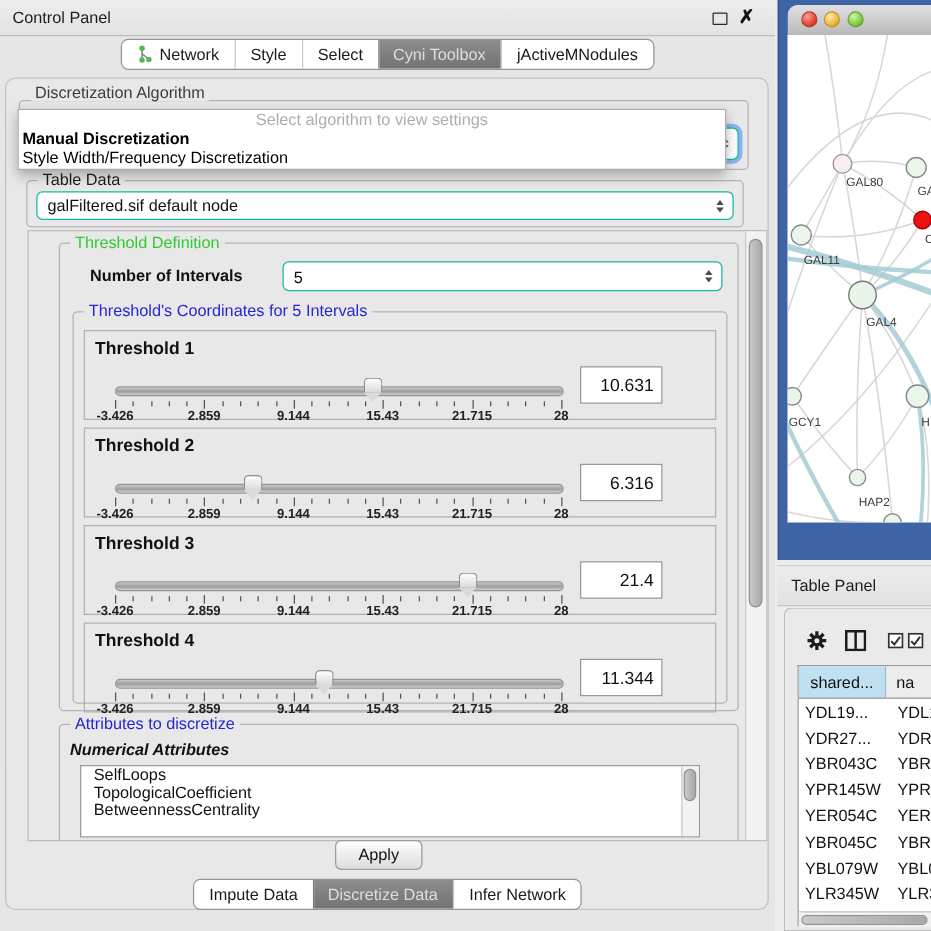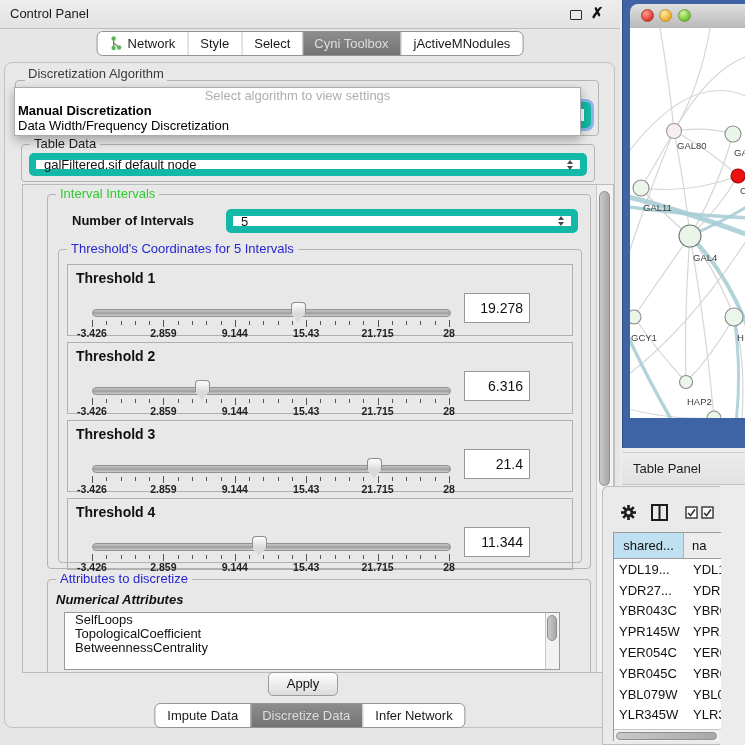--- a/index.html
+++ b/index.html
@@ -16,21 +16,21 @@
   .seg.sel{background:linear-gradient(#8d8d8d,#737373);color:#dedede;border-left-color:#7b7b7b;padding-left:11px;}
   #top-tabbar{left:50%;top:31px;transform:translateX(-50%);}
   #bottom-tabbar{left:50%;top:703px;transform:translateX(-50%);}
   #outer-panel{position:absolute;left:4px;top:62px;width:609px;height:664px;background:#e8e8e8;border:1px solid #c2c2c2;border-radius:8px;}
   .group{position:absolute;border:1px solid #b3b3b3;border-radius:4px;}
   .group-label{position:absolute;top:-9px;left:8px;background:#e8e8e8;padding:0 4px;font-size:13px;color:#1c1c1c;white-space:nowrap;}
   .green{color:#2fcc2f;}  .blue{color:#2626d2;}
   
   #algo-group{left:10px;top:17px;width:582px;height:54px;}
   #algo-label{position:absolute;left:20px;top:3px;font-size:13px;color:#3c3c3c;background:#e8e8e8;padding:0 3px;z-index:1;}
-  .combo{position:absolute;background:#fff;border:7px solid #14b8a6;border-radius:5px;font-size:13px;color:#111;display:flex;align-items:center;padding:0 8px;box-sizing:border-box;}
+  .combo{position:absolute;background:#fff;border:1px solid #14b8a6;border-radius:5px;font-size:13px;color:#111;display:flex;align-items:center;padding:0 8px;box-sizing:border-box;}
   #algo-combo{left:20px;top:39px;width:566px;height:26px;box-shadow:0 0 0 3px rgba(100,160,235,.7);z-index:1;}
   .spin{position:absolute;right:7px;top:50%;transform:translateY(-50%);display:flex;flex-direction:column;gap:2px;}
   .spin i{display:block;width:0;height:0;border-left:3.5px solid transparent;border-right:3.5px solid transparent;}
   .spin .up{border-bottom:4px solid #4a4a4a;}
   .spin .dn{border-top:4px solid #4a4a4a;}
   #popup{position:absolute;left:9px;top:24px;width:565px;height:47px;background:#fff;border:1px solid #ababab;box-shadow:0 4px 10px rgba(0,0,0,.3);z-index:6;}
   #popup-hint{height:15px;line-height:15px;text-align:center;font-size:13px;color:#aeaeae;}
   .popup-opt{height:15px;line-height:15px;font-size:13px;color:#000;padding-left:3px;white-space:nowrap;}
   .popup-opt.first{font-weight:bold;}
   
@@ -68,21 +68,21 @@
   
   #net-window{position:absolute;left:622px;top:0;width:123px;height:448px;background:#3f64a6;box-shadow:inset 1px 0 0 #2c4c85;}
   #net-titlebar{position:absolute;left:8px;top:4px;width:115px;height:24px;border-radius:8px 0 0 0;background:linear-gradient(#e0e0e0,#b9b9b9);border-bottom:1px solid #8e8e8e;}
   .light{position:absolute;top:5px;width:13px;height:13px;border-radius:50%;box-sizing:border-box;}
   #light-red{left:11px;background:radial-gradient(circle at 35% 30%,#ff9f96,#e4473a 60%,#b22015);border:1px solid #b03a2c;}
   #light-yellow{left:29px;background:radial-gradient(circle at 35% 30%,#ffe9a8,#f2b63c 60%,#cc8a12);border:1px solid #c29036;}
   #light-green{left:48px;background:radial-gradient(circle at 35% 30%,#d2f5a8,#7ecc3c 60%,#4d9a14);border:1px solid #6aa23c;}
   #net-canvas{position:absolute;left:8px;top:28px;width:115px;height:390px;background:#fff;overflow:hidden;}
   #tablepanel-bar{position:absolute;left:622px;top:452px;width:123px;height:31px;background:linear-gradient(#ececec,#e2e2e2);border-top:1px solid #cfcfcf;border-bottom:1px solid #c4c4c4;}
   #tablepanel-title{position:absolute;left:11px;top:0;line-height:31px;font-size:13px;color:#1c1c1c;}
-  #table-window{position:absolute;left:602px;top:486px;width:118px;height:259px;background:#eaeaea;border:1px solid #bdbdbd;border-right:none;border-radius:6px 0 0 0;box-sizing:border-box;}
+  #table-window{position:absolute;left:627px;top:486px;width:118px;height:259px;background:#eaeaea;border:1px solid #bdbdbd;border-right:none;border-radius:6px 0 0 0;box-sizing:border-box;}
   .ticon{position:absolute;top:17px;}
   #table{position:absolute;left:10px;top:45px;width:108px;height:209px;background:#fff;border:1px solid #9a9a9a;border-right:none;border-bottom:none;box-sizing:border-box;overflow:hidden;}
   #thead{position:absolute;left:0;top:0;width:108px;height:26px;display:flex;}
   #th1{width:70px;height:26px;line-height:26px;background:#bee0f0;border-right:1px solid #9ab8c6;border-bottom:1px solid #9a9a9a;box-sizing:border-box;text-align:center;font-size:13px;color:#111;}
   #th2{flex:1;height:26px;line-height:26px;background:#ececec;border-bottom:1px solid #9a9a9a;box-sizing:border-box;padding-left:8px;font-size:13px;color:#111;}
   #tbody{position:absolute;left:0;top:26px;width:108px;height:170px;overflow:hidden;}
   .trow{display:flex;height:20.8px;align-items:center;}
   .trow .c1{width:70px;padding-left:5px;font-size:13px;color:#111;box-sizing:border-box;white-space:nowrap;overflow:hidden;}
   .trow .c2{flex:1;padding-left:9px;font-size:13px;color:#111;white-space:nowrap;overflow:hidden;}
   #hscroll{position:absolute;left:0;top:196px;width:108px;height:13px;background:#f1f1f1;border-top:1px solid #c6c6c6;}
@@ -122,37 +122,37 @@
       <div id="algo-combo" class="combo">
         <span class="spin">
             <i class="up"></i>
             <i class="dn"></i>
           </span>
       </div>
 
       <div id="popup">
         <div id="popup-hint">Select algorithm to view settings</div>
       <div class="popup-opt first">Manual Discretization</div>
-          <div class="popup-opt">Data Width/Frequency Discretization</div>
+          <div class="popup-opt">Style Width/Frequency Discretization</div>
         </div>
 
       <div id="tabledata-group" class="group">
         <span class="group-label" id="tabledata-label">Table Data</span>
       </div>
       <div id="tabledata-combo" class="combo">
         <span>galFiltered.sif default node</span>
         <span class="spin">
             <i class="up"></i>
             <i class="dn"></i>
           </span>
       </div>
 
       <div id="viewport">
         <div id="interval-group" class="group">
-          <span class="group-label green">Interval Intervals</span>
+          <span class="group-label green">Threshold Definition</span>
           <span id="noi-label">Number of Intervals</span>
           <div id="noi-combo" class="combo">
             <span>5</span>
             <span class="spin">
                 <i class="up"></i>
                 <i class="dn"></i>
               </span>
           </div>
           <div id="thresholds-group" class="group">
             <span class="group-label blue">Threshold's Coordinates for 5 Intervals</span>
@@ -185,21 +185,21 @@
                 <div class="tick minor" style="left: 352.44px;"></div>
                 <div class="tick minor" style="left: 366.72px;"></div>
                 <div class="tick major" style="left: 381px;"></div>
                 <div class="tick-label" style="left: 24px;">-3.426</div>
                 <div class="tick-label" style="left: 95.4px;">2.859</div>
                 <div class="tick-label" style="left: 166.8px;">9.144</div>
                 <div class="tick-label" style="left: 238.2px;">15.43</div>
                 <div class="tick-label" style="left: 309.6px;">21.715</div>
                 <div class="tick-label" style="left: 381px;">28</div>
                 <div class="thr-thumb" style="left: 222.559px;"></div>
-                <div class="valbox">19.278</div>
+                <div class="valbox">10.631</div>
               </div>
               <div class="thr-panel" style="top: 92px;">
                 <div class="thr-title">Threshold 2</div>
                 <div class="thr-track"></div>
                 <div class="tick major" style="left: 24px;"></div>
                 <div class="tick minor" style="left: 38.28px;"></div>
                 <div class="tick minor" style="left: 52.56px;"></div>
                 <div class="tick minor" style="left: 66.84px;"></div>
                 <div class="tick minor" style="left: 81.12px;"></div>
                 <div class="tick major" style="left: 95.4px;"></div>

